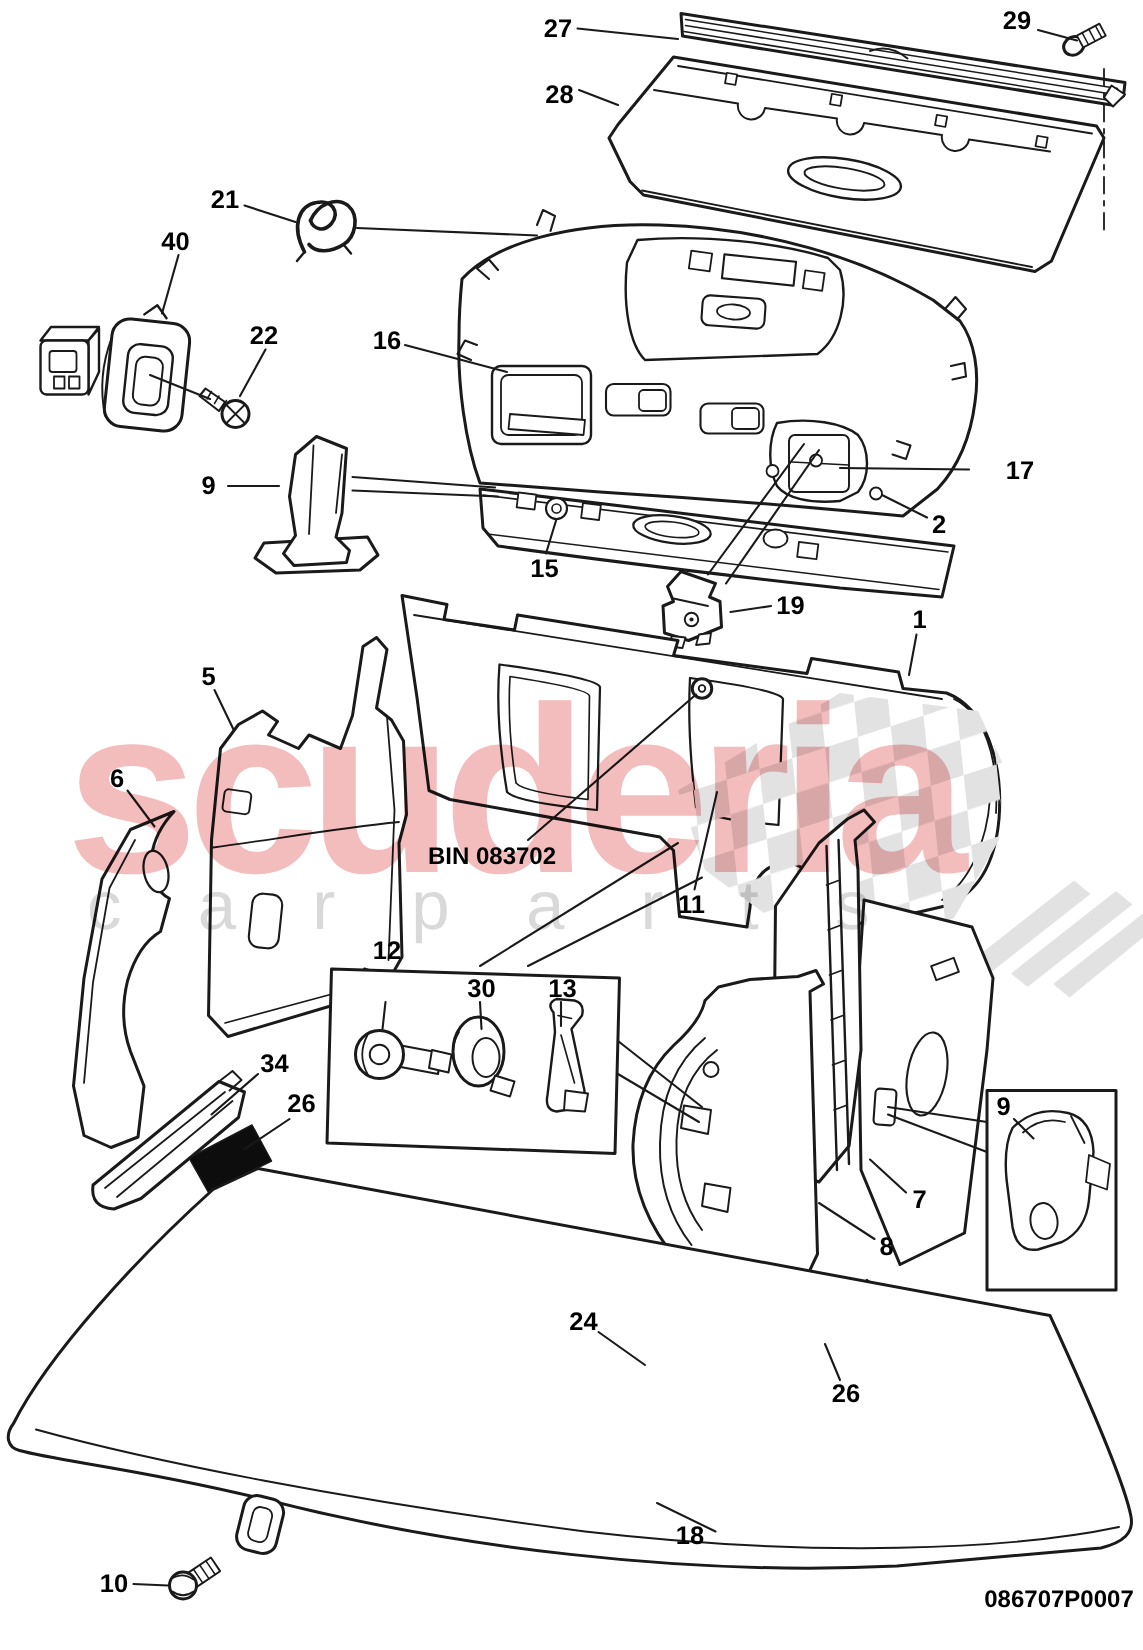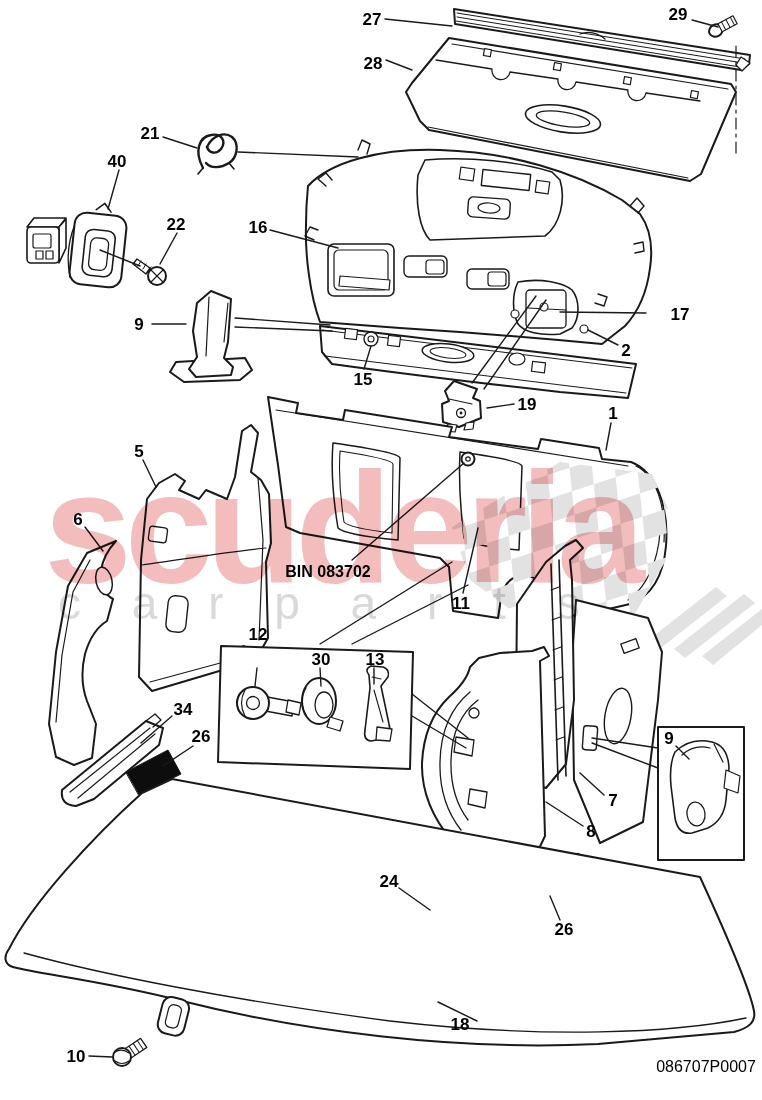--- a/index.html
+++ b/index.html
@@ -8,21 +8,21 @@
   #art{position:absolute;left:0;top:0;}
   
   .wm{position:absolute;pointer-events:none;mix-blend-mode:multiply;white-space:nowrap;}
   #wm-brand{left:44px;top:448px;font-size:158px;font-weight:bold;letter-spacing:-7px;
             color:#f3bdbd;line-height:1;}
   #wm-sub{left:58px;top:580px;font-size:46px;font-weight:normal;letter-spacing:14px;
           word-spacing:10px;color:#d9d9d9;line-height:1;}
   .lbl{position:absolute;transform:translate(-50%,-50%);font-size:17px;font-weight:700;
        color:#000;line-height:1;}
   .lbl.small{font-size:16px;}
-  .lbl.plain{font-weight:400;font-size:16px;}
+  .lbl.plain{font-weight:700;font-size:16px;}
 </style>
 </head>
 <body>
 
 <div id="stage">
 
 <svg id="art" width="762" height="1100" viewBox="0 0 762 1100">
   <defs>
     <pattern id="chk" width="46" height="46" patternUnits="userSpaceOnUse" patternTransform="rotate(-18) skewX(-12)">
       <rect width="23" height="23" fill="#e2e2e2"></rect>

